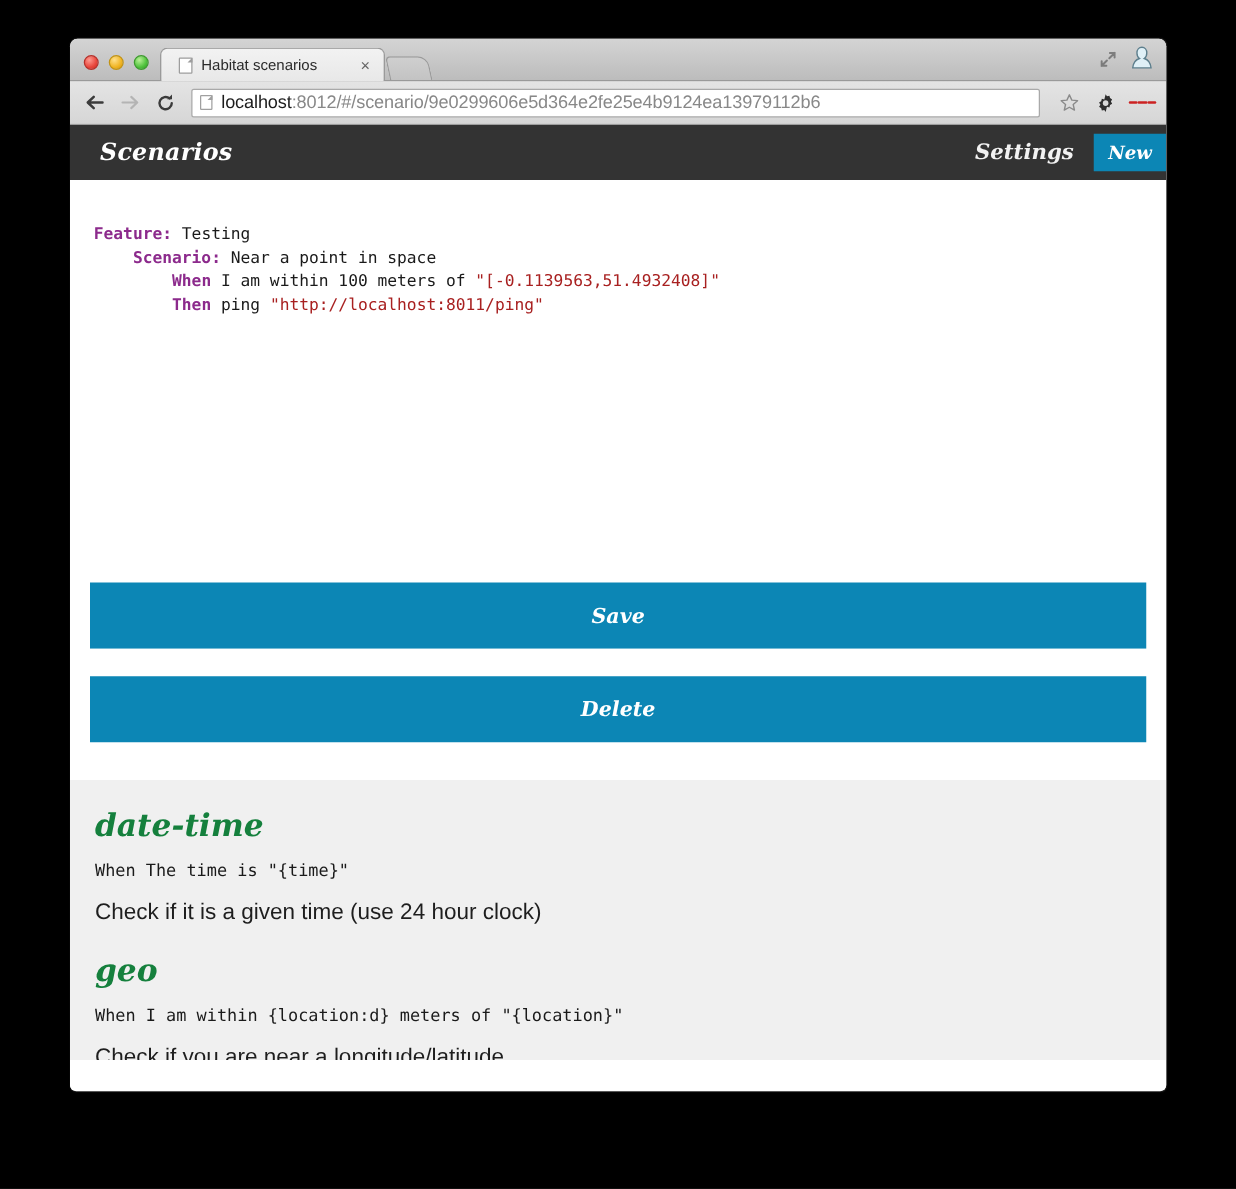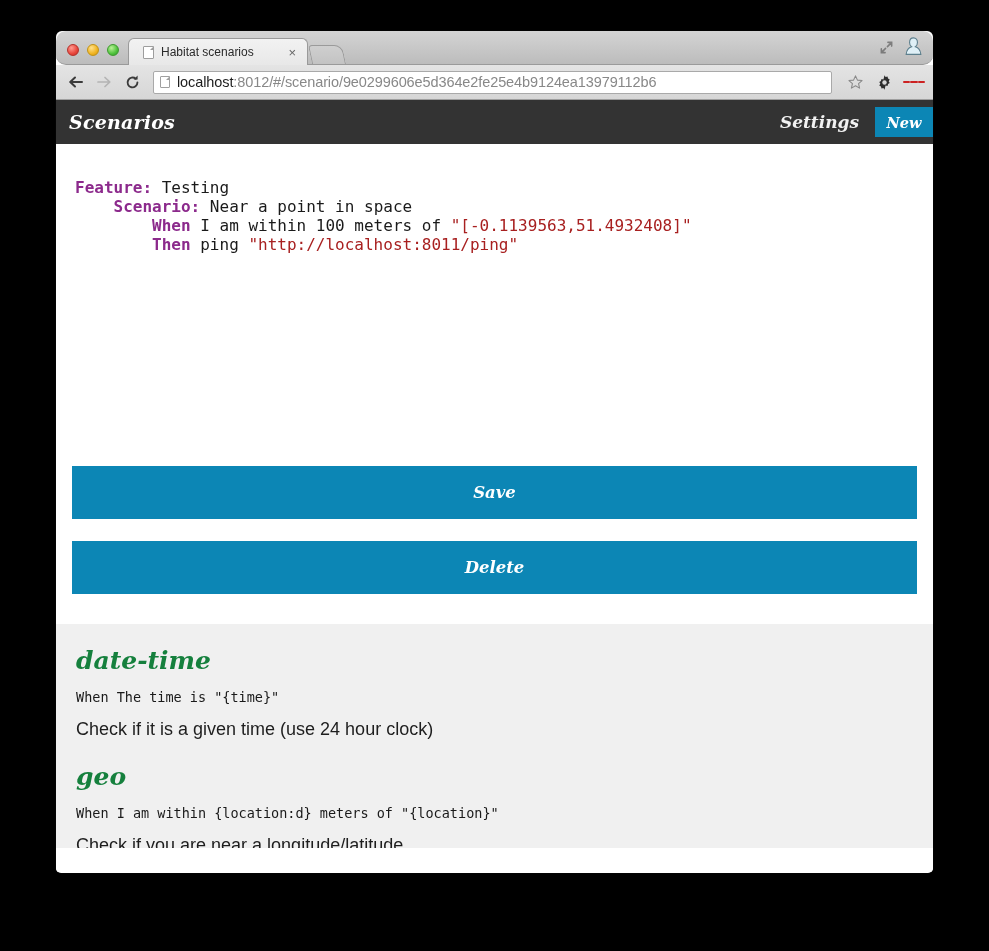--- a/index.html
+++ b/index.html
@@ -22,21 +22,20 @@
   }
 
   
   .tabstrip {
     position: relative;
     height: 34px;
     background: linear-gradient(to bottom, #d4d4d4 0%, #bcbcbc 100%);
     border-bottom: 1px solid #9a9a9a;
     display: flex;
     align-items: flex-end;
-    border-radius: 10px;
   }
   .traffic {
     display: flex; align-items: center;
     gap: 8px;
     padding: 0 9px 8px 11px;
   }
   .light { width: 12px; height: 12px; border-radius: 50%; display: block; }
   .light.red    { background: radial-gradient(circle at 35% 30%, #ff9a90, #e8463c 60%, #c22f26); border: 1px solid #b5302a; }
   .light.yellow { background: radial-gradient(circle at 35% 30%, #ffe08a, #f0b422 60%, #cf9310); border: 1px solid #c29314; }
   .light.green  { background: radial-gradient(circle at 35% 30%, #b9f196, #4fc23c 60%, #32962a); border: 1px solid #3d9a2e; }
@@ -130,21 +129,21 @@
   .gear-btn, .menu-btn { width: 22px; display: flex; align-items: center; justify-content: center; }
   .menu-btn .bar { display:block; width:15px; height:2.5px; background:#cc2222; margin:2px 0; border-radius:1px; }
 
   
   .app { height: 772px; background: #fff; position: relative; overflow: hidden; }
 
   .appbar {
     height: 44px;
     background: #333333;
     display: flex; align-items: center;
-    padding-left: 13px;
+    padding-left: 24px;
     color: #fff;
   }
   .brand {
     font-family: "DejaVu Serif", serif;
     font-style: italic;
     font-weight: bold;
     font-size: 19px;
     letter-spacing: 0.2px;
   }
   .appbar-right { margin-left: auto; display: flex; align-items: stretch; height: 100%; }
@@ -170,21 +169,21 @@
   }
 
   
   .editor {
     background: #ffffff;
     padding: 34px 0 0 0;
     height: 322px;
   }
   .code {
     font-family: "DejaVu Sans Mono", monospace;
-    font-size: 16px;
+    font-size: 13px;
     line-height: 19px;
     white-space: pre;
     padding-left: 19px;
     color: #1a1a1a;
   }
   .kw  { color: #8c2a8c; font-weight: bold; }
   .str { color: #a82020; }
 
   
   .btn-wrap { padding: 0 16px; background: #fff; }

